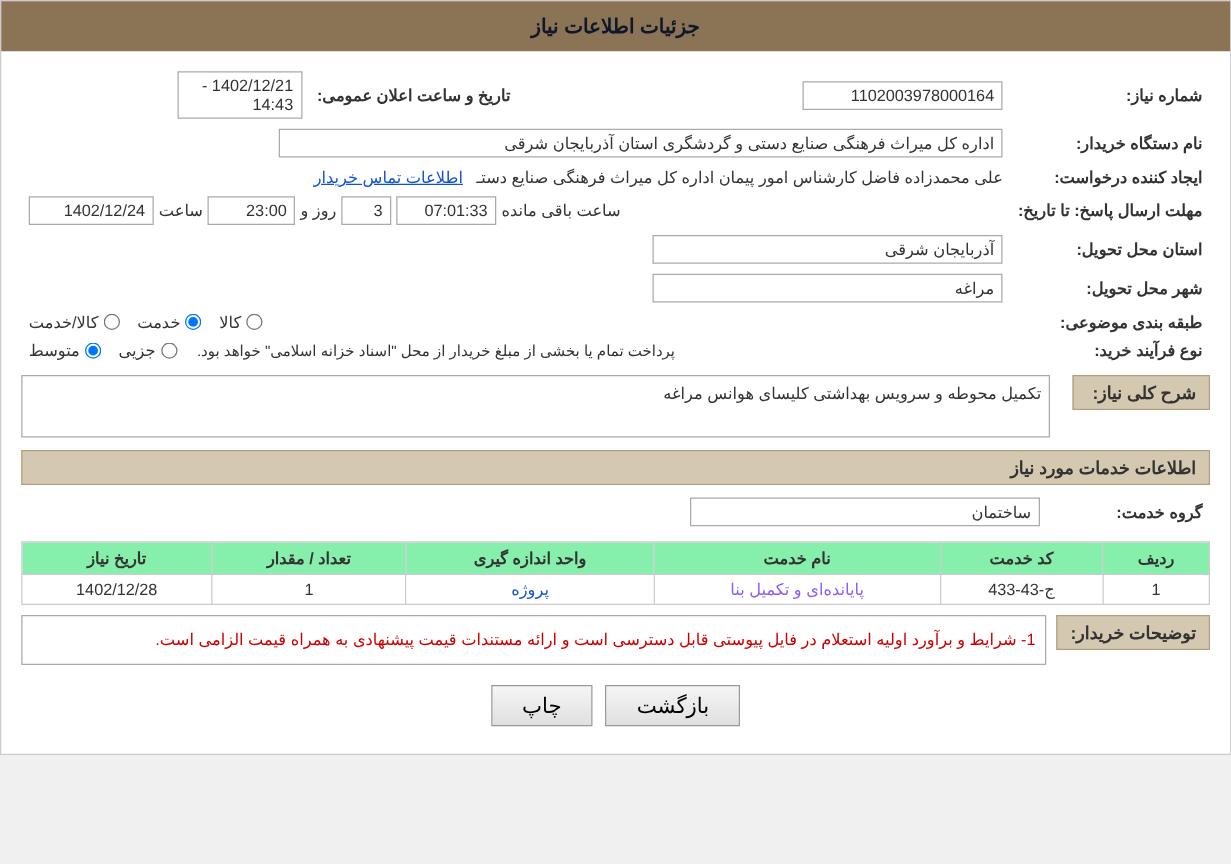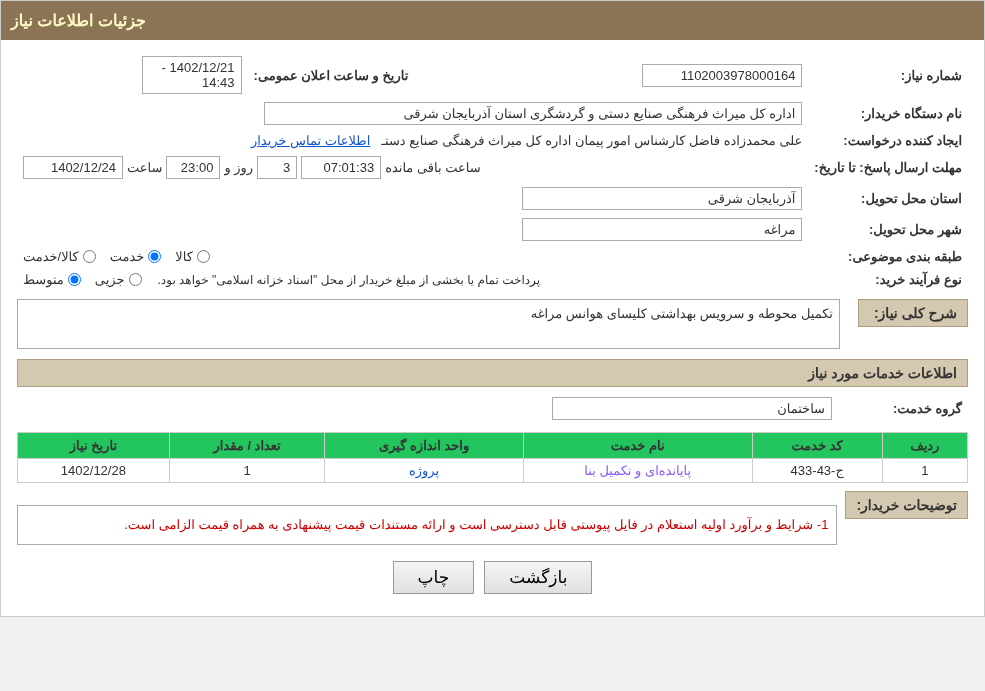--- a/index.html
+++ b/index.html
@@ -11,22 +11,22 @@
       color: #333;
     }
     .page-container {
       max-width: 985px;
       margin: 0 auto;
       background: #fff;
       border: 1px solid #ccc;
     }
     .header-bar {
       background: #8B7355;
-      color: #fef9c3;
-      text-align: left;
+      color: #0f172a;
+      text-align: center;
       padding: 10px;
       font-size: 16px;
       font-weight: bold;
     }
     .content {
       padding: 12px 16px;
     }
     .info-table {
       width: 100%;
       border-collapse: collapse;
@@ -97,21 +97,21 @@
       width: 100%;
       margin-right: 10px;
     }
     .services-table {
       width: 100%;
       border-collapse: collapse;
       margin-top: 8px;
       margin-bottom: 8px;
     }
     .services-table th {
-      background: #22c55e;
+      background: #86efac;
       border: 1px solid #ccc;
       padding: 5px 8px;
       text-align: center;
       font-weight: bold;
     }
     .services-table td {
       border: 1px solid #ccc;
       padding: 4px 8px;
       text-align: center;
     }
@@ -120,21 +120,20 @@
     }
     .notes-box {
       border: 1px solid #aaa;
       padding: 8px;
       text-align: right;
       background: #fff;
       width: 100%;
       line-height: 1.7;
       color: #cc0000;
       margin-bottom: 6px;
-      margin-top: 14px;
     }
     .notes-box .black-text {
       color: #000;
     }
     .buttons-row {
       display: flex;
       justify-content: center;
       gap: 10px;
       margin-top: 10px;
       margin-bottom: 10px;
@@ -176,40 +175,40 @@
         <td style="width:40px;"></td>
         <td class="label-cell" style="text-align:left;">تاریخ و ساعت اعلان عمومی:</td>
         <td class="value-cell">
           <span class="input-box input-xsmall">1402/12/21 - 14:43</span>
         </td>
       </tr>
 
       <tr>
         <td class="label-cell">نام دستگاه خریدار:</td>
         <td class="value-cell" colspan="4">
-          <span class="input-box" style="width:538px;">اداره کل میراث فرهنگی  صنایع دستی و گردشگری استان آذربایجان شرقی</span>
+          <span class="input-box" style="width:579px;">اداره کل میراث فرهنگی  صنایع دستی و گردشگری استان آذربایجان شرقی</span>
         </td>
       </tr>
 
       <tr>
         <td class="label-cell">ایجاد کننده درخواست:</td>
         <td class="value-cell" colspan="4">
           <span>علی محمدزاده فاضل کارشناس امور پیمان اداره کل میراث فرهنگی  صنایع دستـ</span>
           &nbsp;
           <span class="blue-link">اطلاعات تماس خریدار</span>
         </td>
       </tr>
 
       <tr>
         <td class="label-cell">مهلت ارسال پاسخ: تا تاریخ:</td>
         <td class="value-cell" colspan="4">
           <div class="date-time-row">
             <span class="input-box input-xsmall">1402/12/24</span>
             <span>ساعت</span>
-            <span class="input-box" style="width:54px;">23:00</span>
+            <span class="input-box" style="width:70px;">23:00</span>
             <span>روز و</span>
             <span class="input-box" style="width:40px;">3</span>
             <span class="input-box" style="width:80px;">07:01:33</span>
             <span>ساعت باقی مانده</span>
           </div>
         </td>
       </tr>
 
       <tr>
         <td class="label-cell">استان محل تحویل:</td>

